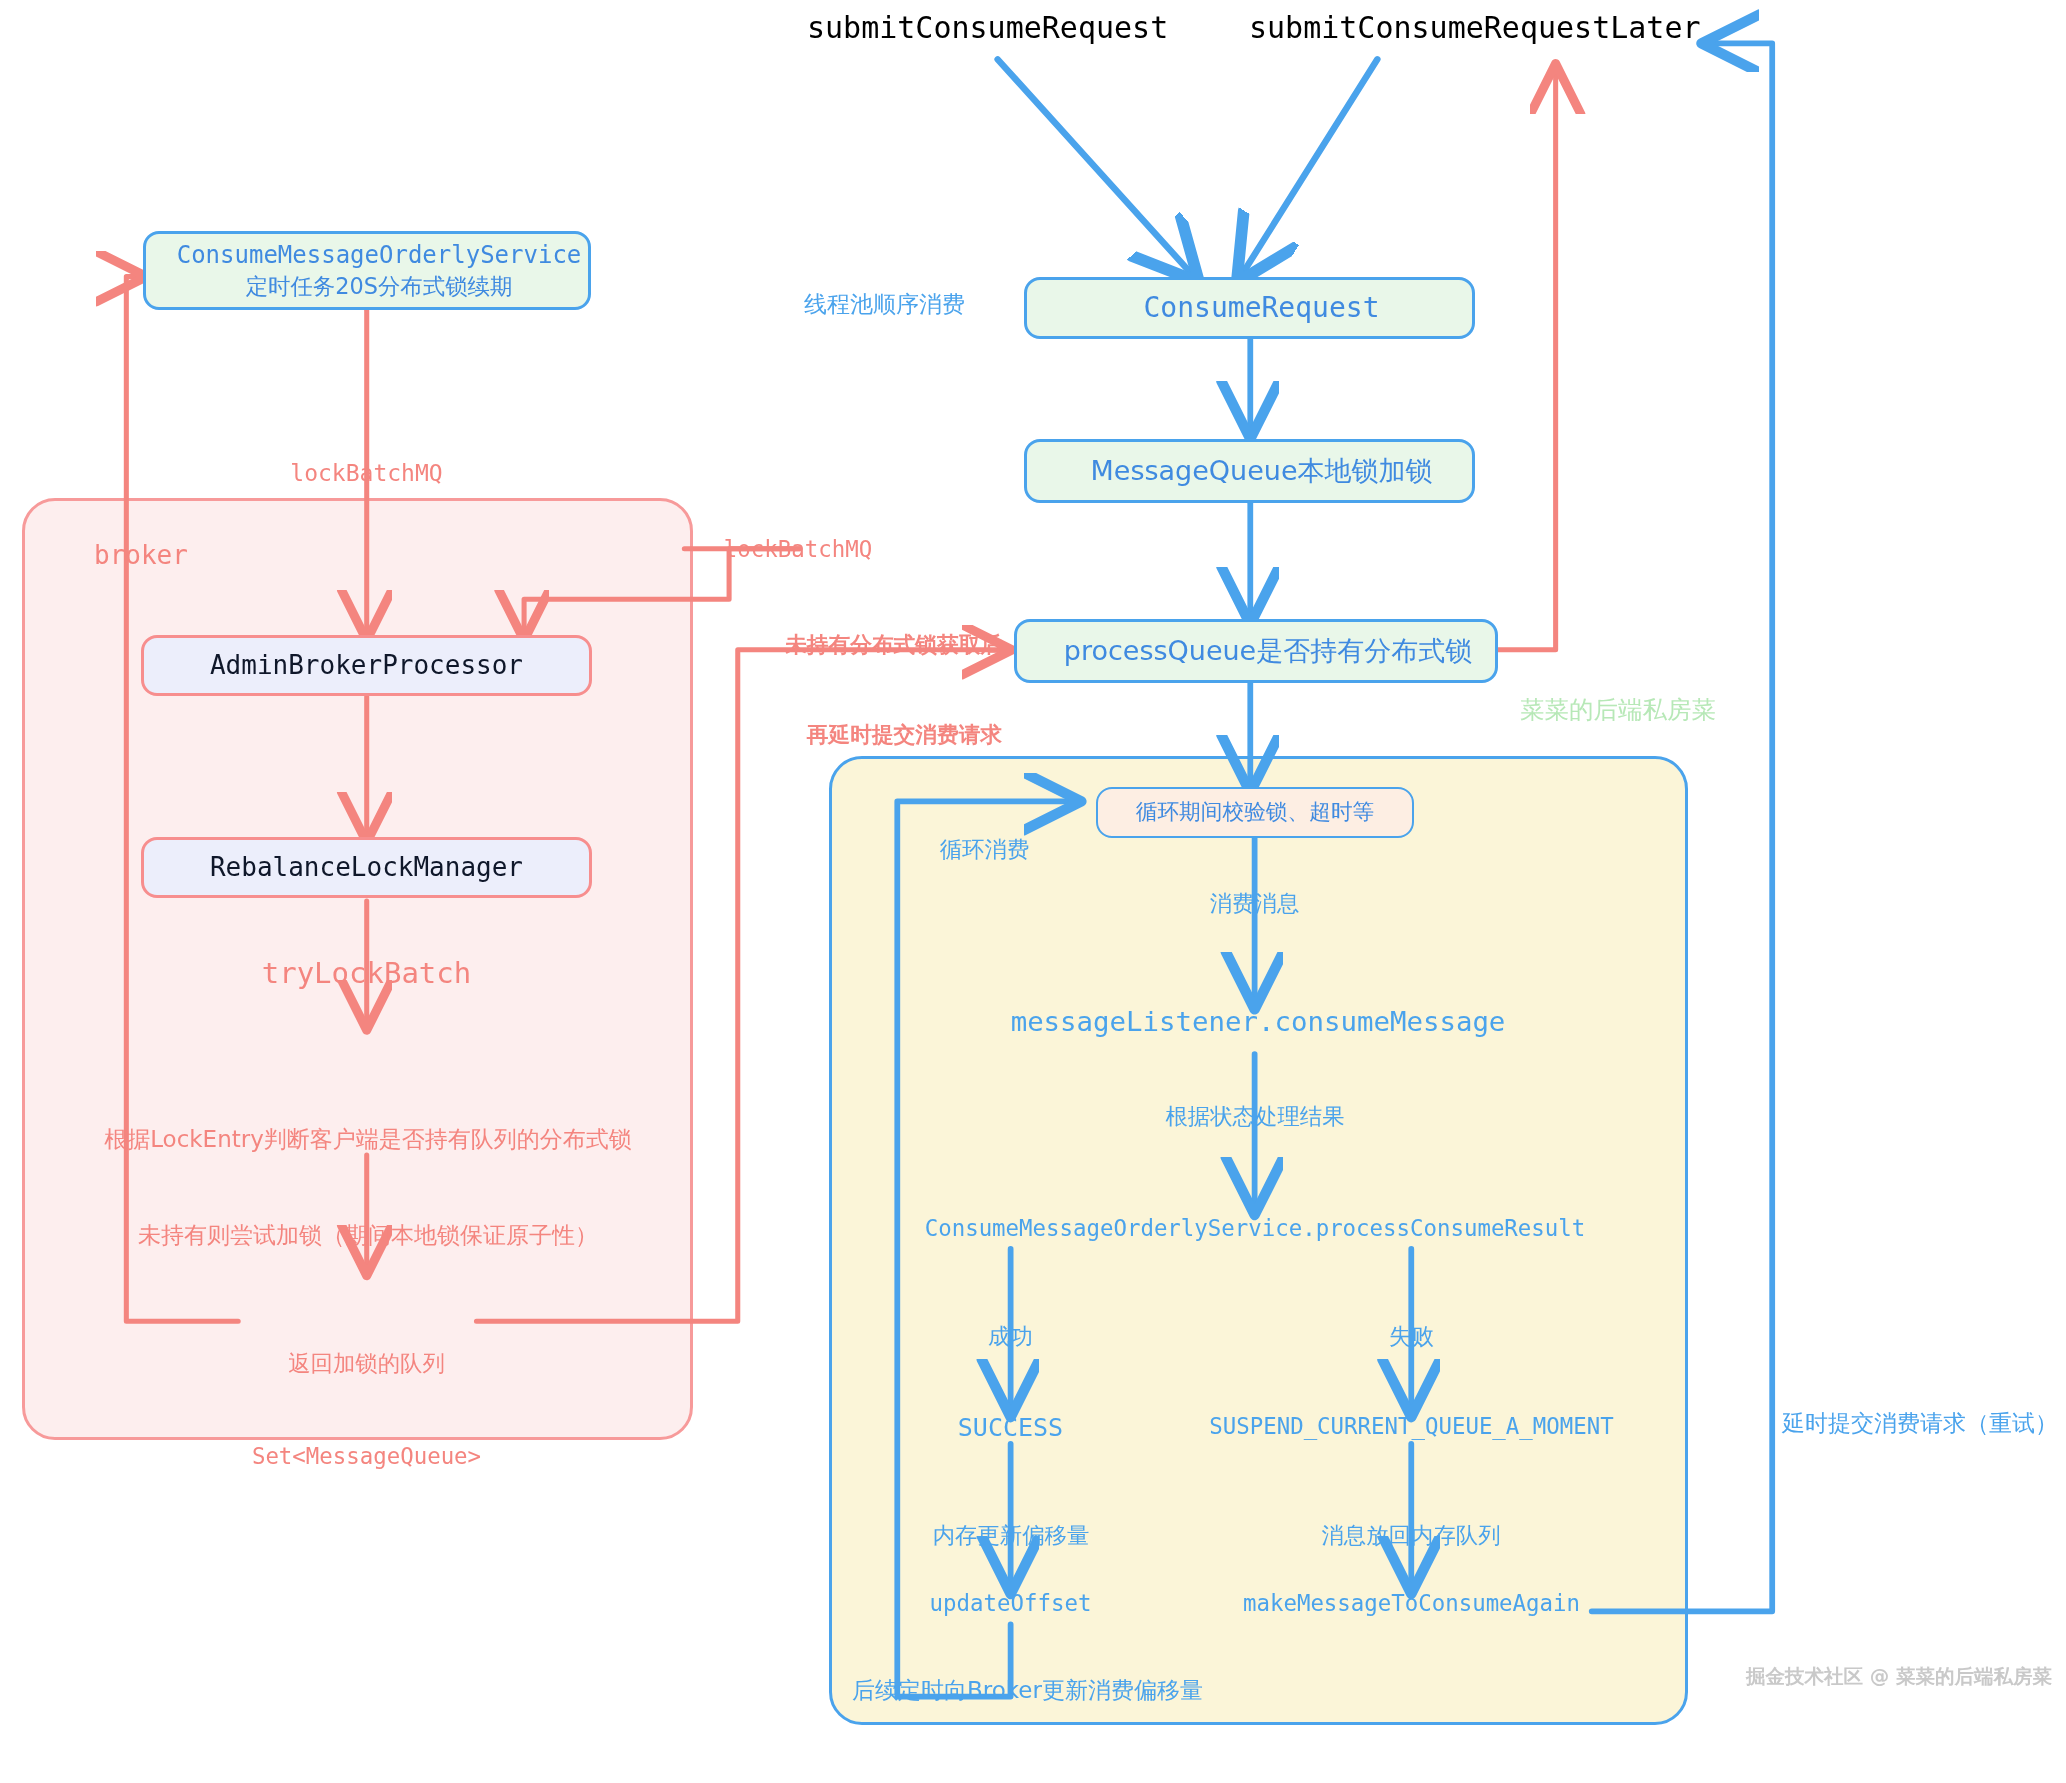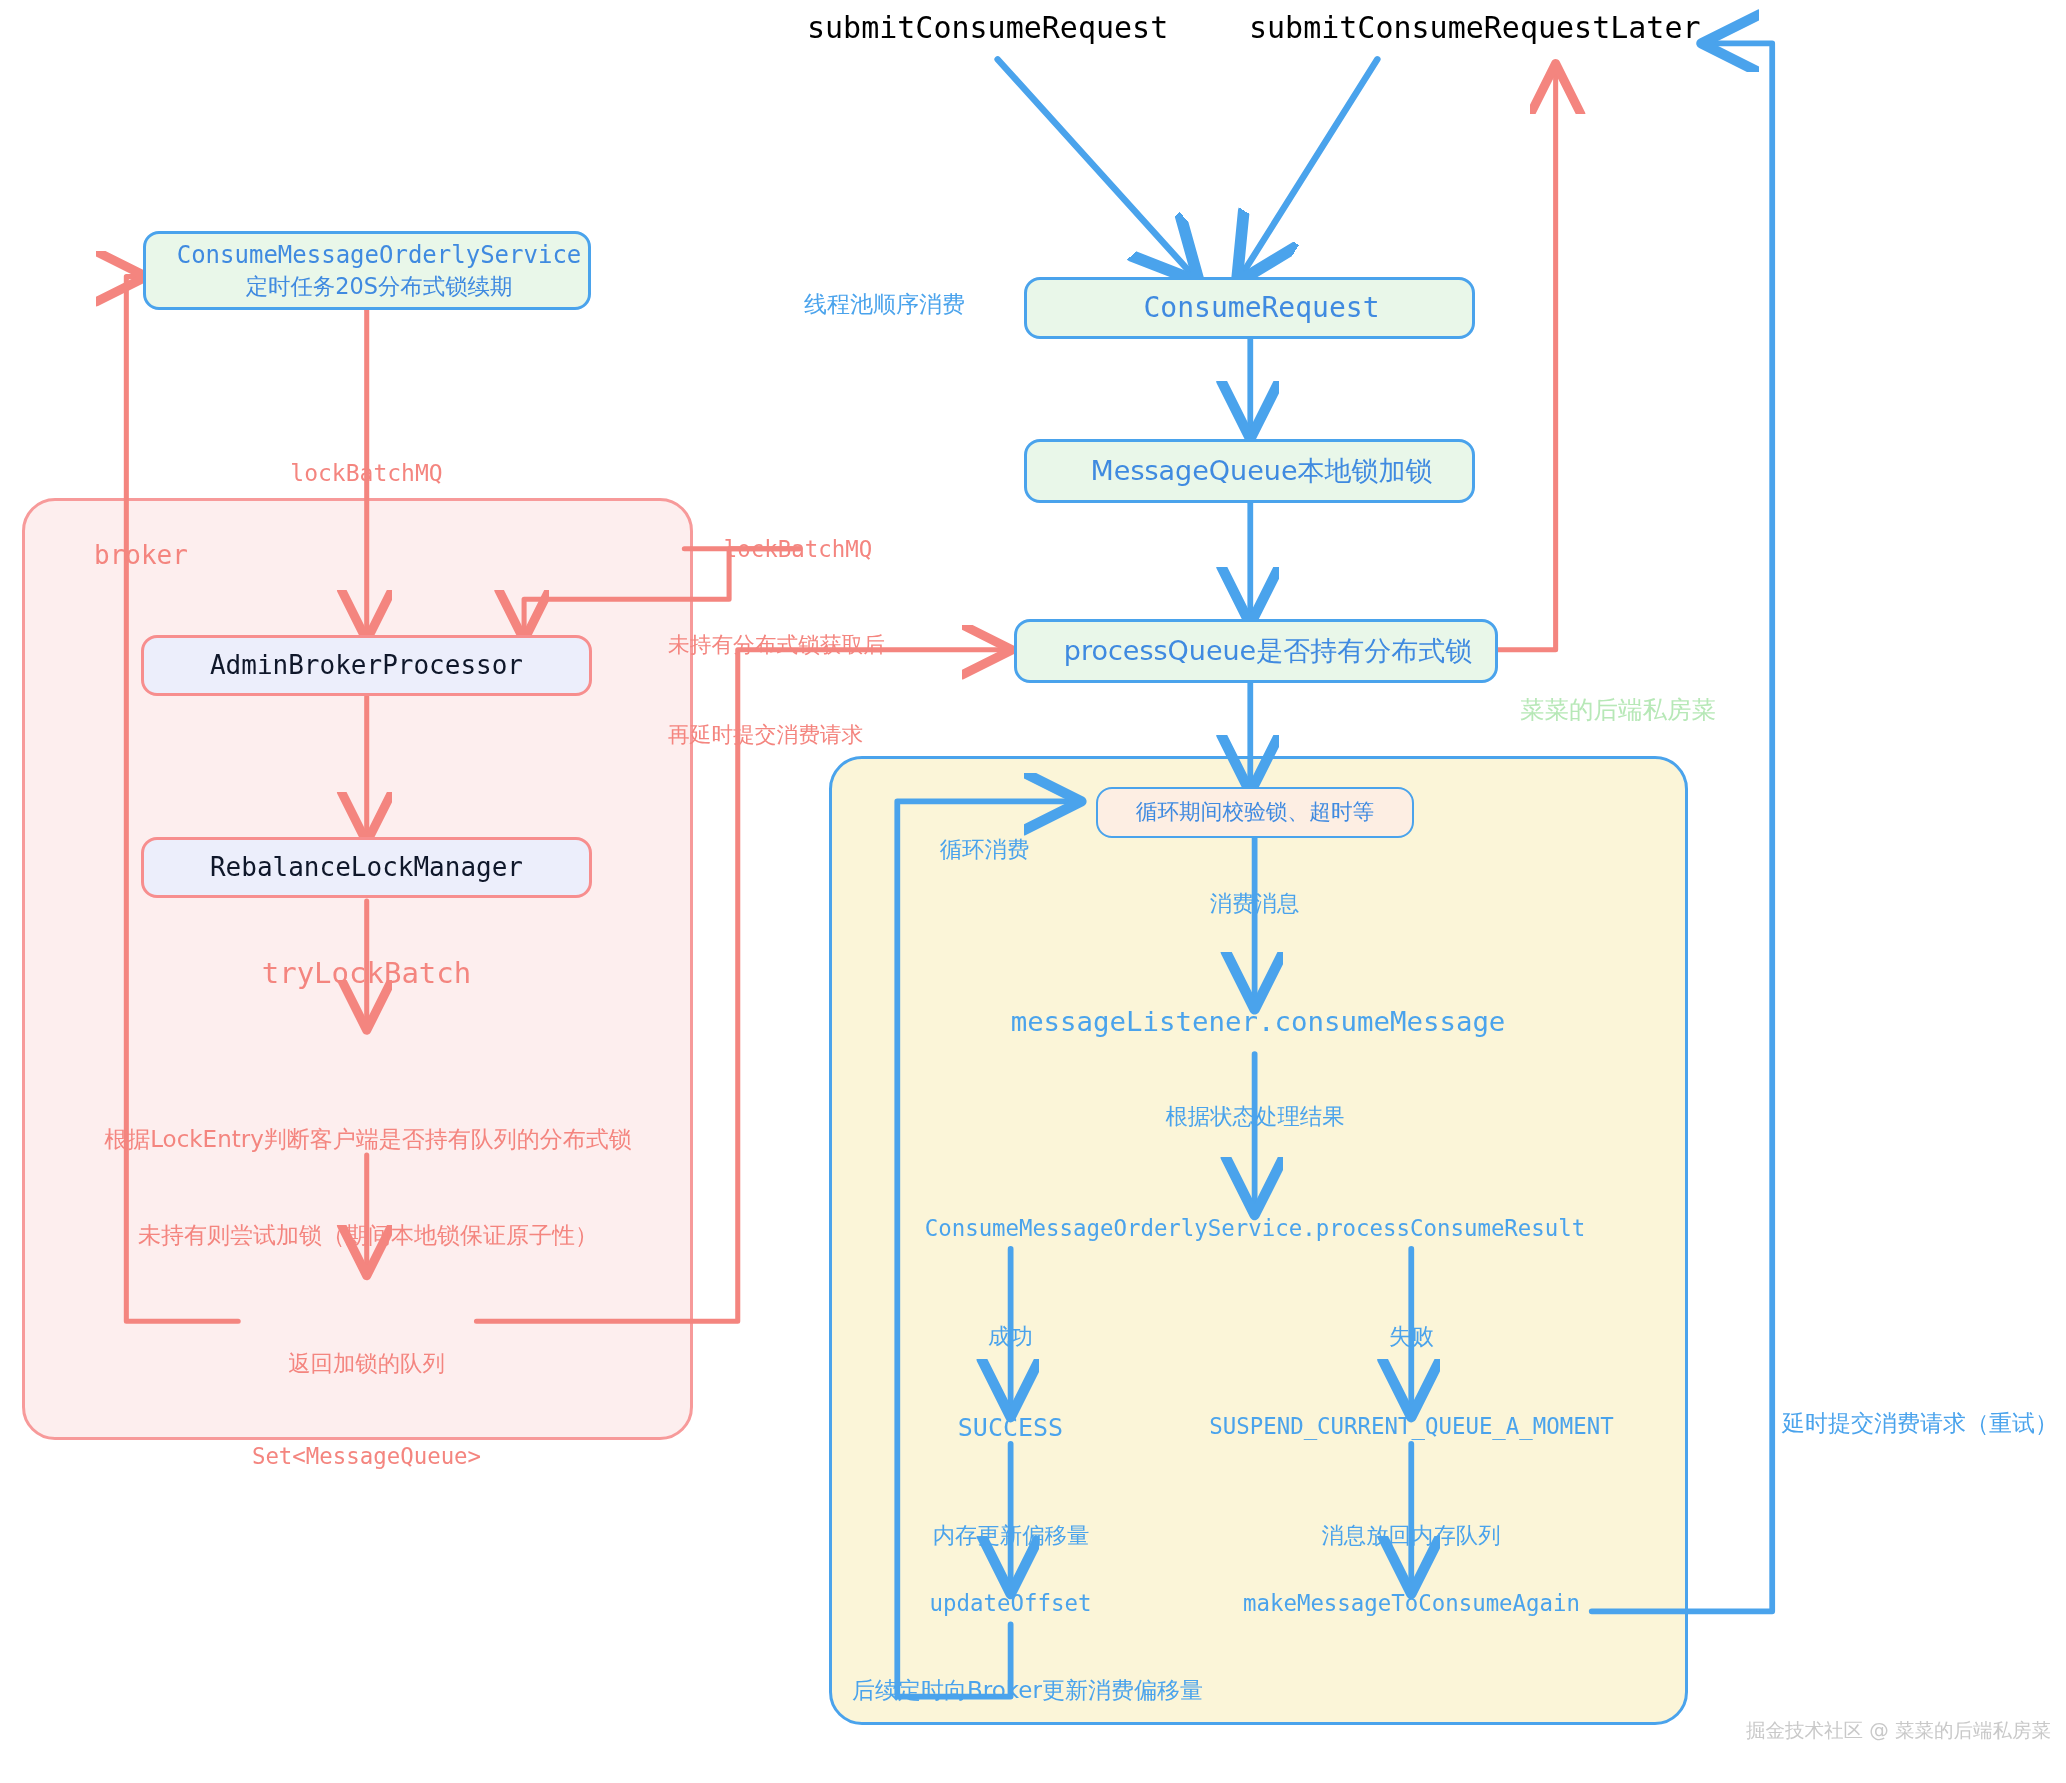--- a/index.html
+++ b/index.html
@@ -121,21 +121,21 @@
     <div>未持有则尝试加锁（期间本地锁保证原子性）</div>
   </div>
 
   <div class="lbl pink-txt" style="left:179px;top:1286px;width:375px;font-size:22.4px;">
     <div class="cn">返回加锁的队列</div>
     <div>Set&lt;MessageQueue&gt;</div>
   </div>
 
   <div class="lbl pink-txt" style="left:704px;top:534px;width:188px;font-size:22.4px;">lockBatchMQ</div>
 
-  <div class="lbl pink-txt cn" style="left:668px;top:570px;width:274px;font-size:21.7px;text-align:left;">
+  <div class="lbl pink-txt cn" style="left:728px;top:570px;width:274px;font-size:21.7px;text-align:right;font-weight:bold;">
     <div>未持有分布式锁获取后</div>
     <div>再延时提交消费请求</div>
   </div>
 
   <div class="lbl blue-txt cn" style="left:769px;top:289px;width:231px;font-size:23px;">线程池顺序消费</div>
 
   <div class="node nodebox blue-node" style="left:1024px;top:277px;width:451px;height:62px;font-size:28px;">
     <span>ConsumeRequest</span>
   </div>
 
@@ -171,16 +171,16 @@
   <div class="lbl blue-txt cn" style="left:1299px;top:1520px;width:224px;font-size:22.4px;">消息放回内存队列</div>
 
   <div class="lbl blue-txt" style="left:906px;top:1588px;width:209px;font-size:22.4px;">updateOffset</div>
   <div class="lbl blue-txt" style="left:1242px;top:1588px;width:339px;font-size:22.4px;">makeMessageToConsumeAgain</div>
 
   <div class="lbl blue-txt cn" style="left:852px;top:1675px;width:419px;font-size:23px;text-align:left;">后续定时向Broker更新消费偏移量</div>
 
   <div class="lbl blue-txt cn" style="left:1782px;top:1408px;width:289px;font-size:23px;text-align:left;">延时提交消费请求（重试）</div>
 
   <div class="wm" id="wm-green" style="left:1520px;top:693px;font-size:24.5px;">菜菜的后端私房菜</div>
-  <div class="wm" id="wm-gray" style="left:1746px;top:1717px;font-size:19.5px;">掘金技术社区 @ 菜菜的后端私房菜</div>
+  <div class="wm" id="wm-gray" style="left:1746px;top:1663px;font-size:19.5px;font-weight:bold;">掘金技术社区 @ 菜菜的后端私房菜</div>
 
 </div>
 
 
 </body></html>

